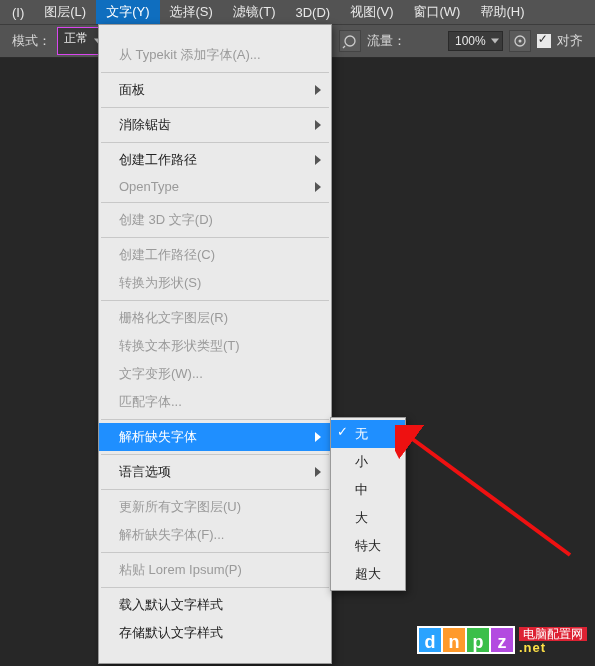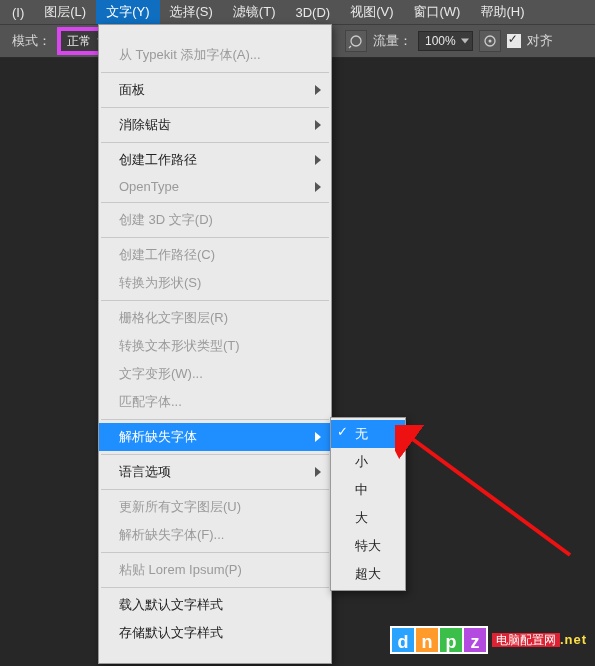--- a/index.html
+++ b/index.html
@@ -34,41 +34,42 @@
     border-top: 1px solid #3c3c3c;
     border-bottom: 1px solid #2b2b2b;
     display: flex;
     align-items: center;
     padding-left: 12px;
     color: #d8d8d8;
     gap: 6px;
   }
   .toolbar .sel {
     background: #3b3b3b;
-    border: 4px solid #d946ef;
+    border: 1px solid #d946ef;
     color: #e8e8e8;
-    padding: 2px 18px 1px 6px;
+    padding: 2px 18px 7px 6px;
     position: relative;
     font-size: 12px;
   }
   .toolbar .sel::after {
     content: ""; position: absolute; right: 4px; top: 50%;
     width: 0; height: 0; border-left: 4px solid transparent;
     border-right: 4px solid transparent; border-top: 5px solid #bbb;
     transform: translateY(-50%);
   }
   .toolbar .spacer { flex: 0 0 220px; }
   .toolbar .iconbtn {
     width: 22px; height: 22px; border: 1px solid #444;
     background: #5b5b5b; display:flex; align-items:center; justify-content:center;
   }
   .toolbar .numbox {
     background: #3b3b3b; border: 1px solid #2a2a2a;
     color: #e8e8e8; padding: 2px 16px 2px 6px; font-size:12px;
     position: relative;
+    margin-left: 36px;
   }
   .toolbar .numbox::after{
     content:""; position:absolute; right:3px; top:50%;
     width:0;height:0;border-left:4px solid transparent;border-right:4px solid transparent;
     border-top:5px solid #bbb; transform:translateY(-50%);
   }
   .toolbar .chk {
     width:14px;height:14px;background:#e8e8e8;display:inline-block;position:relative;
   }
   .toolbar .chk::after{
@@ -150,21 +151,21 @@
   }
   .wm-logo {
     display:flex;
   }
   .wm-logo span {
     display:inline-block; width:26px; height:28px; line-height:28px;
     text-align:center; font-weight:bold; font-size:18px; color:#fff;
     border:2px solid #fff; margin-right:-2px;
   }
   .wm-text {
-    margin-left:6px; display:flex; line-height:1;
+    margin-left:6px; display:flex; flex-direction:column; line-height:1;
   }
   .wm-text .cn { font-size:12px; color:#fff; background:#d23; padding:1px 4px;}
   .wm-text .en { font-size:13px; color:#fde047; font-weight:bold; letter-spacing:1px;}
   .c1{background:#2aa3ff;} .c2{background:#ff9a2b;} .c3{background:#3bbf4a;} .c4{background:#b34be0;}
 </style>
 </head>
 <body>
 
 <div class="menubar">
   <div class="mitem">(I)</div>

